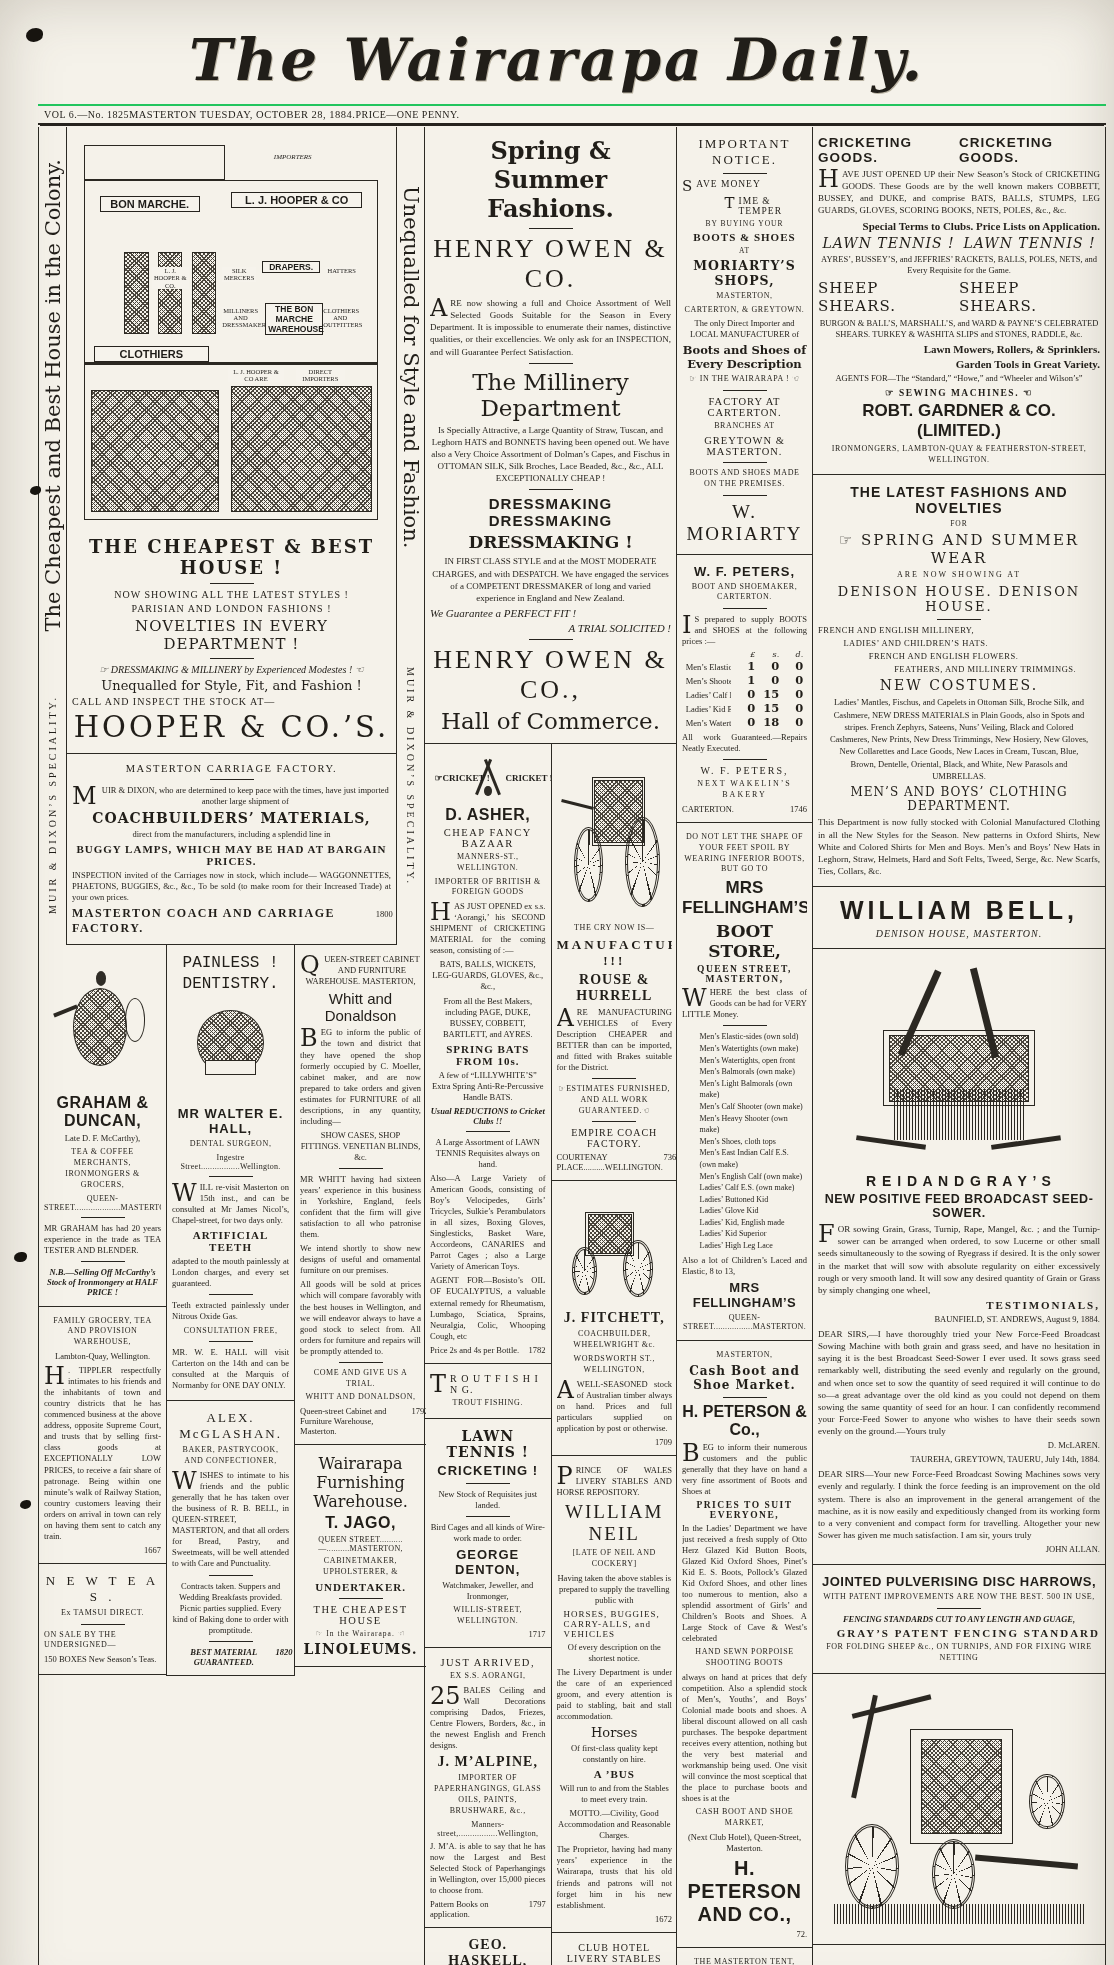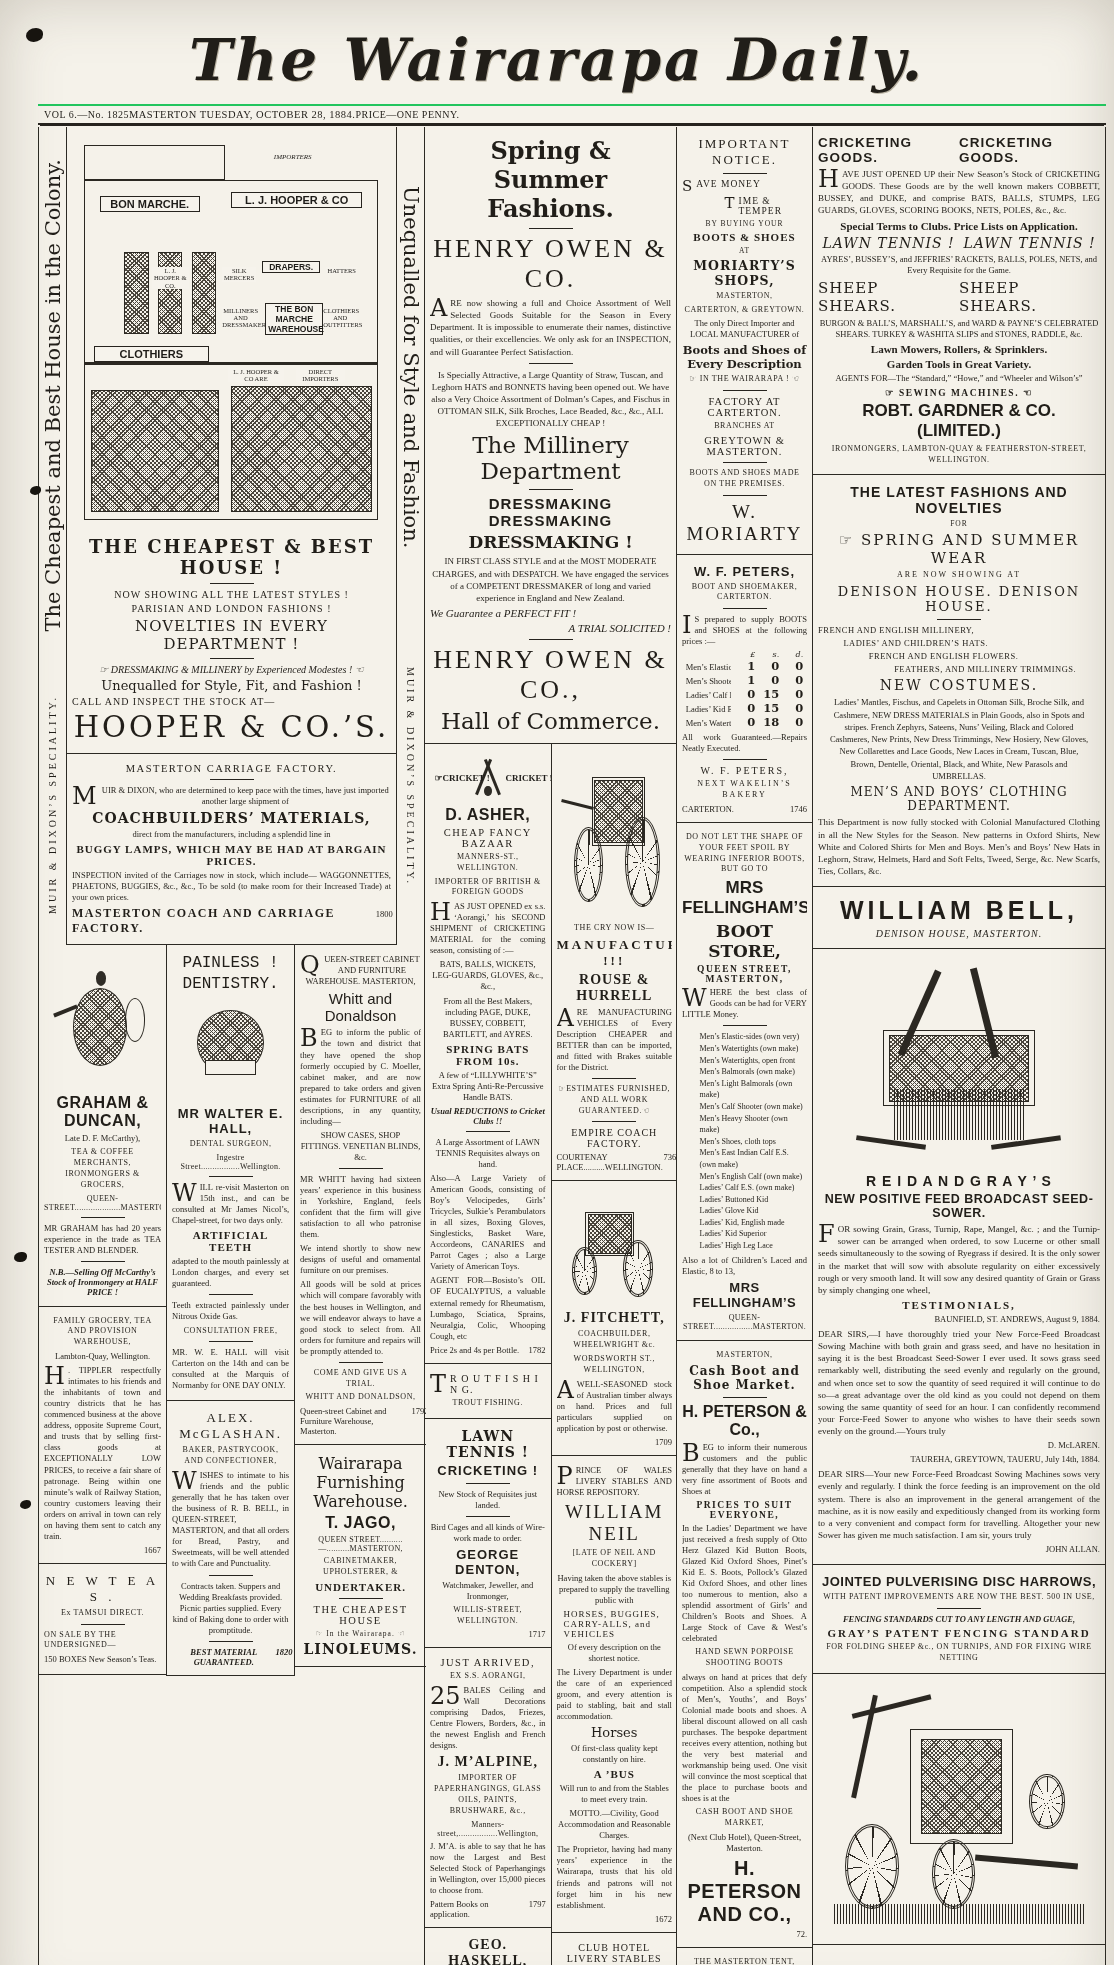--- a/index.html
+++ b/index.html
@@ -74,21 +74,21 @@
   .h-name5{font-family:"Liberation Sans",sans-serif;font-weight:bold;font-size:13px;text-align:center;letter-spacing:1px;}
   .h-fell{font-family:"Liberation Sans",sans-serif;font-weight:bold;font-size:17px;text-align:center;}
   .h-fell2{font-family:"Liberation Sans",sans-serif;font-weight:bold;font-size:13px;text-align:center;letter-spacing:.5px;}
   .h-peterson{font-family:"Liberation Sans",sans-serif;font-weight:bold;font-size:16px;text-align:center;}
   .h-peterson2{font-family:"Liberation Sans",sans-serif;font-weight:bold;font-size:20px;text-align:center;letter-spacing:.5px;}
   .h-gardner{font-family:"DejaVu Serif",serif;font-size:21px;text-align:center;}
   .h-gardner2{font-family:"Liberation Sans",sans-serif;font-weight:bold;font-size:17px;text-align:center;}
   .h-important{font-family:"Liberation Serif",serif;font-size:13px;letter-spacing:2px;text-align:center;}
   .h-moriarty{font-family:"DejaVu Serif",serif;font-weight:bold;font-size:12.5px;letter-spacing:1px;text-align:center;}
   .h-bell{font-family:"Liberation Sans",sans-serif;font-weight:bold;font-size:25px;letter-spacing:4px;text-align:center;}
-  .h-bold-m{font-weight:bold;font-size:11px;text-align:center;}
+  .h-bold-m{font-weight:bold;font-size:11px;text-align:right;}
   .h-spaced{font-family:"Liberation Serif",serif;font-size:13px;letter-spacing:4px;text-align:center;}
   .h-spaced3{font-family:"Liberation Serif",serif;font-weight:bold;font-size:13px;letter-spacing:3px;text-align:center;}
   .denison{font-family:"DejaVu Serif",serif;font-size:13px;letter-spacing:2px;text-align:center;}
   .sp{letter-spacing:2px;}
   .stagger1{text-align:left;padding-left:6%;font-size:9px;letter-spacing:1px;}
   .stagger-l1{text-align:left;font-size:8.5px;letter-spacing:.5px;}
   .stagger-l2{text-align:left;padding-left:9%;font-size:8.5px;letter-spacing:.5px;}
   .stagger-l3{text-align:left;padding-left:18%;font-size:8.5px;letter-spacing:.5px;}
   .stagger-l4{text-align:left;padding-left:27%;font-size:8.5px;letter-spacing:.5px;}
   .lead-line{font-size:9.5px;letter-spacing:1px;}
@@ -304,22 +304,22 @@
           </div>
         </div>
       </div>
       <div class="col" style="flex: 0 0 252px;">
         <div class="ad">
           <div class="tp h-display">Spring &amp; Summer Fashions.</div>
           <div class="tp rule"></div>
           <div class="tp h-owen">HENRY OWEN &amp; CO.</div>
           <div class="tp body-j2"><span class="dropcap">A</span>RE now showing a full and Choice Assortment of Well Selected Goods Suitable for the Season in Every Department.  It is impossible to enumerate their names, distinctive qualities, or their excellencies.  We only ask for an INSPECTION, and will Guarantee Perfect Satisfaction.</div>
           <div class="tp rule"></div>
+          <div class="tp h-serif-xl">The Millinery Department</div>
           <div class="tp body-c2">Is Specially Attractive, a Large Quantity of Straw, Tuscan, and Leghorn HATS and BONNETS having been opened out.  We have also a Very Choice Assortment of Dolman’s Capes, and Fischus in OTTOMAN SILK, Silk Broches, Lace Beaded, &amp;c., &amp;c., ALL EXCEPTIONALLY CHEAP !</div>
-          <div class="tp h-serif-xl">The Millinery Department</div>
           <div class="tp rule"></div>
           <div class="tp h-wood">DRESSMAKING  DRESSMAKING</div>
           <div class="tp h-serif-l2">DRESSMAKING !</div>
           <div class="tp body-c2">IN FIRST CLASS STYLE and at the MOST MODERATE CHARGES, and with DESPATCH.  We have engaged the services of a COMPETENT DRESSMAKER of long and varied experience in England and New Zealand.</div>
           <div class="tp ital-l left">We Guarantee a PERFECT FIT !</div>
           <div class="tp ital-l right">A TRIAL SOLICITED !</div>
           <div class="tp rule"></div>
           <div class="tp h-owen">HENRY OWEN &amp; CO.,</div>
           <div class="tp h-serif-xl">Hall of Commerce.</div>
         </div>
@@ -528,21 +528,21 @@
           </div>
         </div>
         <div class="ad">
           <div class="tp cap-xs">DO NOT LET THE SHAPE OF YOUR FEET SPOIL BY WEARING INFERIOR BOOTS, BUT GO TO</div>
           <div class="tp h-fell">MRS FELLINGHAM’S</div>
           <div class="tp h-serif-l2">BOOT STORE,</div>
           <div class="tp cap-s3">QUEEN STREET, MASTERTON,</div>
           <div class="tp body"><span class="dropcap">W</span>HERE the best class of Goods can be had for VERY LITTLE Money.</div>
           <div class="tp rule"></div>
           <div class="blist">
-            <div class="blist-item">Men’s Elastic-sides (own very)</div>
+            <div class="blist-item">Men’s Elastic-sides (own sold)</div>
             <div class="blist-item">Men’s Watertights (own make)</div>
             <div class="blist-item">Men’s Watertights, open front</div>
             <div class="blist-item">Men’s Balmorals (own make)</div>
             <div class="blist-item">Men’s Light Balmorals (own make)</div>
             <div class="blist-item">Men’s Calf Shooter (own make)</div>
             <div class="blist-item">Men’s Heavy Shooter (own make)</div>
             <div class="blist-item">Men’s Shoes, cloth tops</div>
             <div class="blist-item">Men’s East Indian Calf E.S. (own make)</div>
             <div class="blist-item">Men’s English Calf (own make)</div>
             <div class="blist-item">Ladies’ Calf E.S. (own make)</div>

